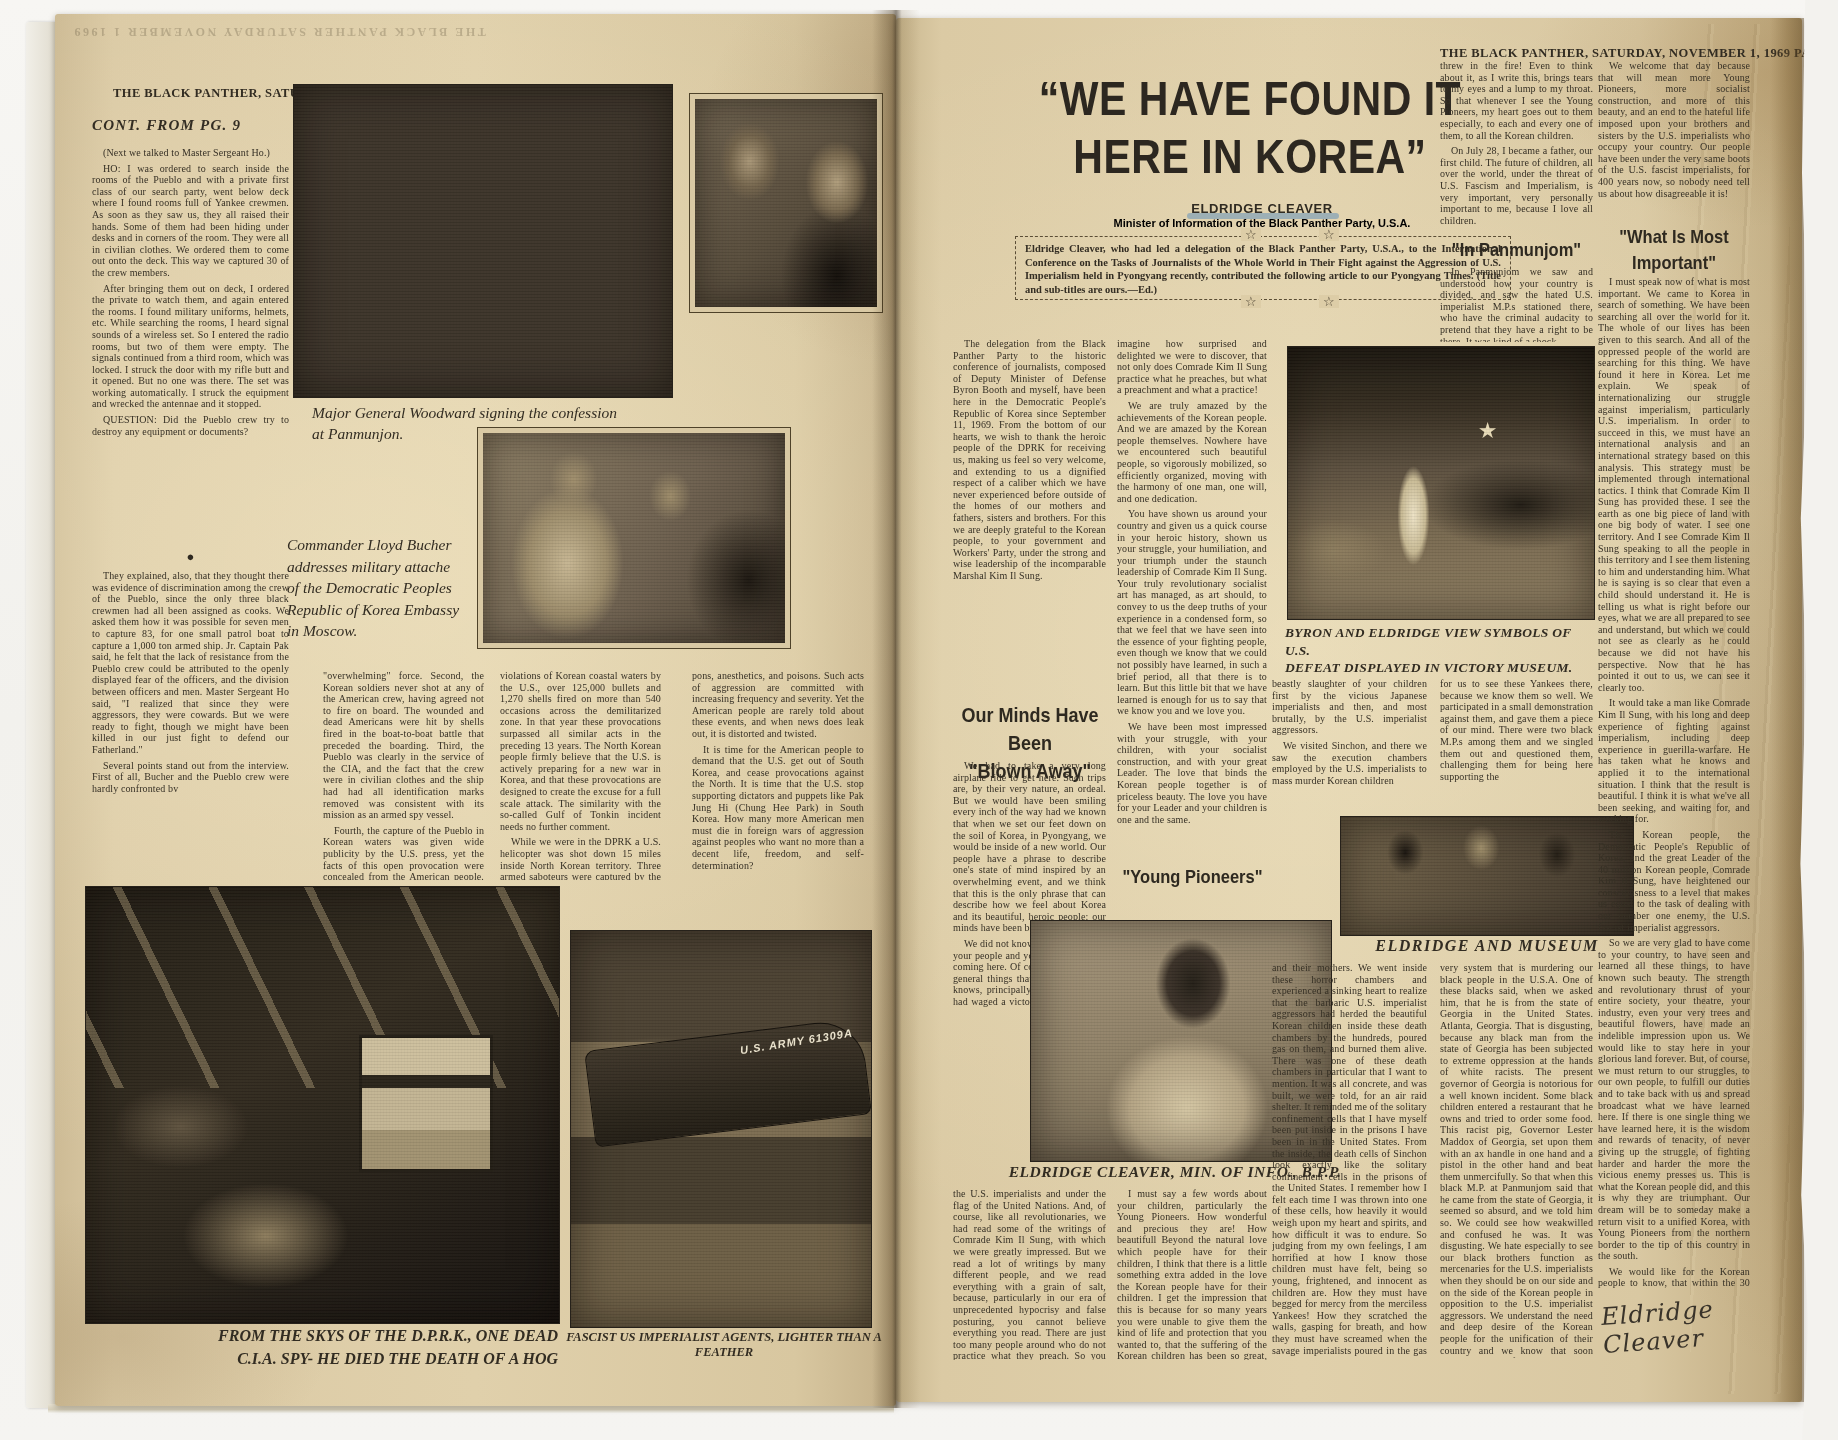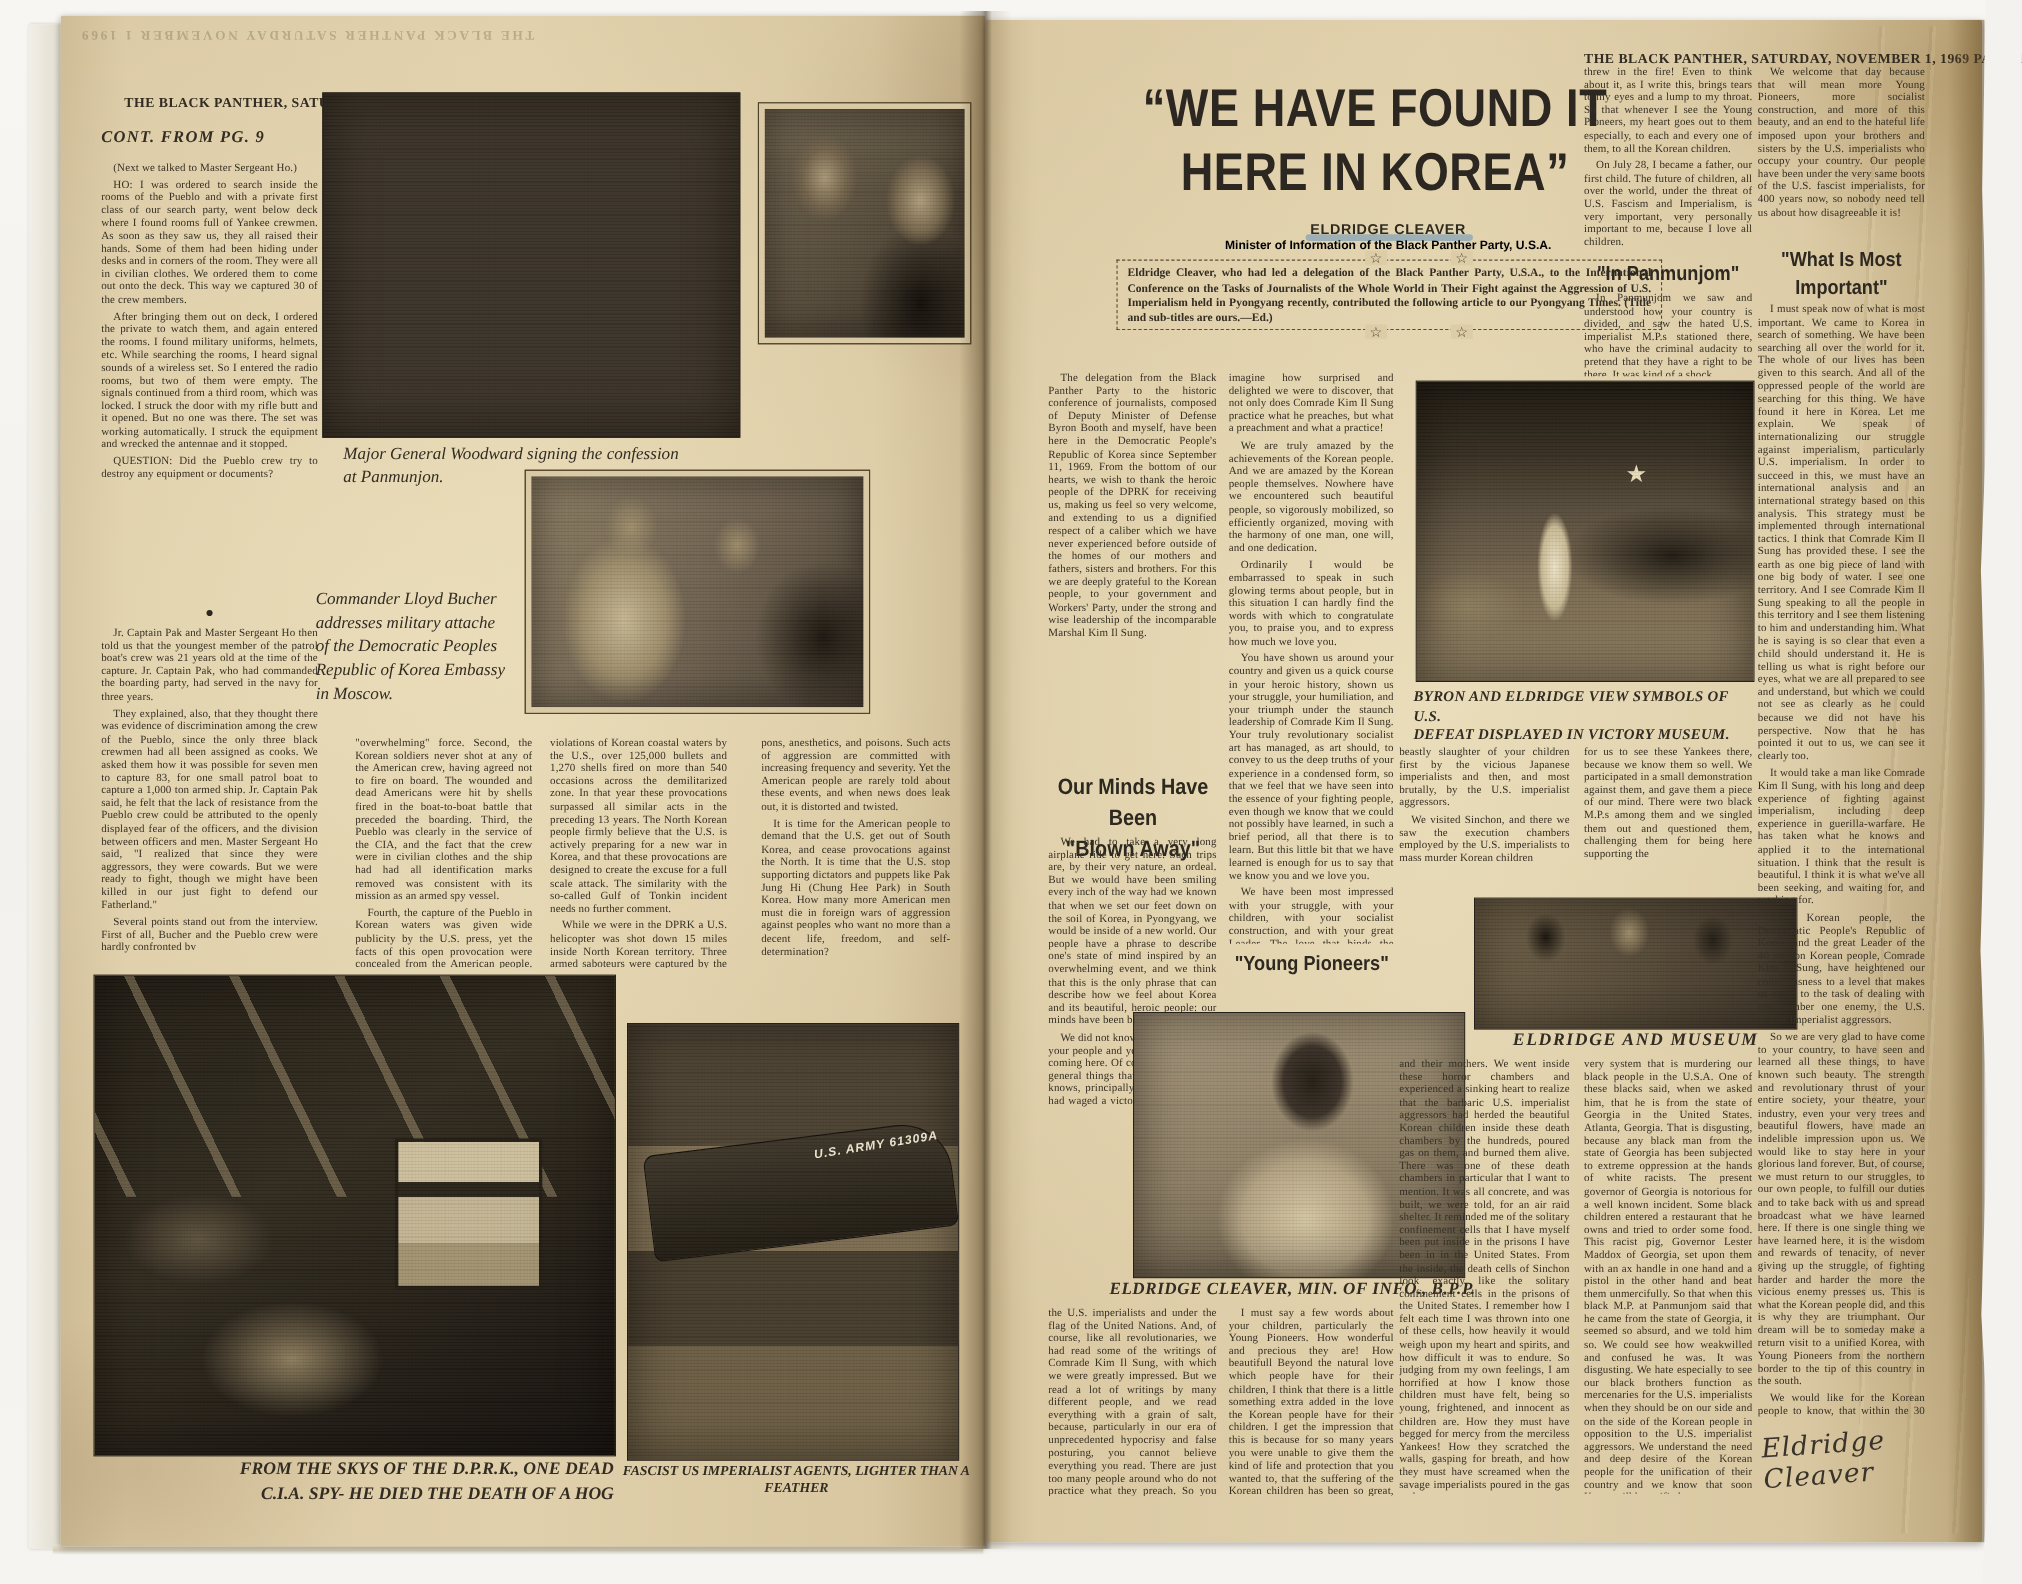--- a/index.html
+++ b/index.html
@@ -144,21 +144,20 @@
   <div class="abs newscol" style="left:92px; top:147px; width:197px; height:400px;">
       <p>(Next we talked to Master Sergeant Ho.)</p>
       <p>HO: I was ordered to search inside the rooms of the Pueblo and with a private first class of our search party, went below deck where I found rooms full of Yankee crewmen. As soon as they saw us, they all raised their hands. Some of them had been hiding under desks and in corners of the room. They were all in civilian clothes. We ordered them to come out onto the deck. This way we captured 30 of the crew members.</p>
       <p>After bringing them out on deck, I ordered the private to watch them, and again entered the rooms. I found military uniforms, helmets, etc. While searching the rooms, I heard signal sounds of a wireless set. So I entered the radio rooms, but two of them were empty. The signals continued from a third room, which was locked. I struck the door with my rifle butt and it opened. But no one was there. The set was working automatically. I struck the equipment and wrecked the antennae and it stopped.</p>
       <p>QUESTION: Did the Pueblo crew try to destroy any equipment or documents?</p>
     </div>
 
   <div class="abs bullet" style="left:92px; top:549px; width:197px;">●</div>
 
   <div class="abs newscol" style="left:92px; top:570px; width:197px; height:448px;">
-      <p>Jr. Captain Pak and Master Sergeant Ho then told us that the youngest member of the patrol boat's crew was 21 years old at the time of the capture. Jr. Captain Pak, who had commanded the boarding party, had served in the navy for three years.</p>
       <p>They explained, also, that they thought there was evidence of discrimination among the crew of the Pueblo, since the only three black crewmen had all been assigned as cooks. We asked them how it was possible for seven men to capture 83, for one small patrol boat to capture a 1,000 ton armed ship. Jr. Captain Pak said, he felt that the lack of resistance from the Pueblo crew could be attributed to the openly displayed fear of the officers, and the division between officers and men. Master Sergeant Ho said, "I realized that since they were aggressors, they were cowards. But we were ready to fight, though we might have been killed in our just fight to defend our Fatherland."</p>
       <p>Several points stand out from the interview. First of all, Bucher and the Pueblo crew were hardly confronted bv</p>
     </div>
 
   <div class="photo" id="ph-woodward" style="left:293px; top:84px; width:378px; height:312px;"></div>
   <div class="abs capit preline" style="left:312px; top:402px; width:372px; font-size:15.5px; line-height:21px;">Major General Woodward signing the confession
 at Panmunjon.</div>
 
   <div class="photo framed" id="ph-pressconf" style="left:690px; top:94px; width:182px; height:208px;"></div>
 
@@ -221,21 +220,20 @@
       <p>We had to take a very long airplane ride to get here. Such trips are, by their very nature, an ordeal. But we would have been smiling every inch of the way had we known that when we set our feet down on the soil of Korea, in Pyongyang, we would be inside of a new world. Our people have a phrase to describe one's state of mind inspired by an overwhelming event, and we think that this is the only phrase that can describe how we feel about Korea and its beautiful, heroic people: our minds have been blown away!</p>
       <p>We did not know very much about your people and your country before coming here. Of course we knew the general things that the whole world knows, principally that your people had waged a victorious resistance to the invasion of your soil by the mercenary troops under the command of</p>
     </div>
   <div class="abs newscol cont" style="left:953px; top:1188px; width:153px; height:172px;">
       <p>the U.S. imperialists and under the flag of the United Nations. And, of course, like all revolutionaries, we had read some of the writings of Comrade Kim Il Sung, with which we were greatly impressed. But we read a lot of writings by many different people, and we read everything with a grain of salt, because, particularly in our era of unprecedented hypocrisy and false posturing, you cannot believe everything you read. There are just too many people around who do not practice what they preach. So you can</p>
     </div>
 
   <div class="abs newscol cont" style="left:1117px; top:338px; width:150px; height:520px;">
       <p>imagine how surprised and delighted we were to discover, that not only does Comrade Kim Il Sung practice what he preaches, but what a preachment and what a practice!</p>
       <p>We are truly amazed by the achievements of the Korean people. And we are amazed by the Korean people themselves. Nowhere have we encountered such beautiful people, so vigorously mobilized, so efficiently organized, moving with the harmony of one man, one will, and one dedication.</p>
-      <p>Ordinarily I would be embarrassed to speak in such glowing terms about people, but in this situation I can hardly find the words with which to congratulate you, to praise you, and to express how much we love you.</p>
       <p>You have shown us around your country and given us a quick course in your heroic history, shown us your struggle, your humiliation, and your triumph under the staunch leadership of Comrade Kim Il Sung. Your truly revolutionary socialist art has managed, as art should, to convey to us the deep truths of your experience in a condensed form, so that we feel that we have seen into the essence of your fighting people, even though we know that we could not possibly have learned, in such a brief period, all that there is to learn. But this little bit that we have learned is enough for us to say that we know you and we love you.</p>
       <p>We have been most impressed with your struggle, with your children, with your socialist construction, and with your great Leader. The love that binds the Korean people together is of priceless beauty. The love you have for your Leader and your children is one and the same.</p>
     </div>
   <div class="abs gothic" style="left:1110px; top:866px; width:165px; font-size:16.5px;">"Young Pioneers"</div>
   <div class="abs newscol" style="left:1117px; top:1188px; width:150px; height:172px;">
       <p>I must say a few words about your children, particularly the Young Pioneers. How wonderful and precious they are! How beautifull Beyond the natural love which people have for their children, I think that there is a little something extra added in the love the Korean people have for their children. I get the impression that this is because for so many years you were unable to give them the kind of life and protection that you wanted to, that the suffering of the Korean children has been so great, that the slaughter, the</p>
     </div>
 
   <div class="photo" id="ph-portrait" style="left:1030px; top:920px; width:300px; height:240px;"></div>
   <div class="abs capit" style="left:1008px; top:1163px; width:334px; font-weight:600; font-size:15.5px; text-align:center; letter-spacing:.5px;">ELDRIDGE CLEAVER, MIN. OF INFO., B.P.P.</div>

